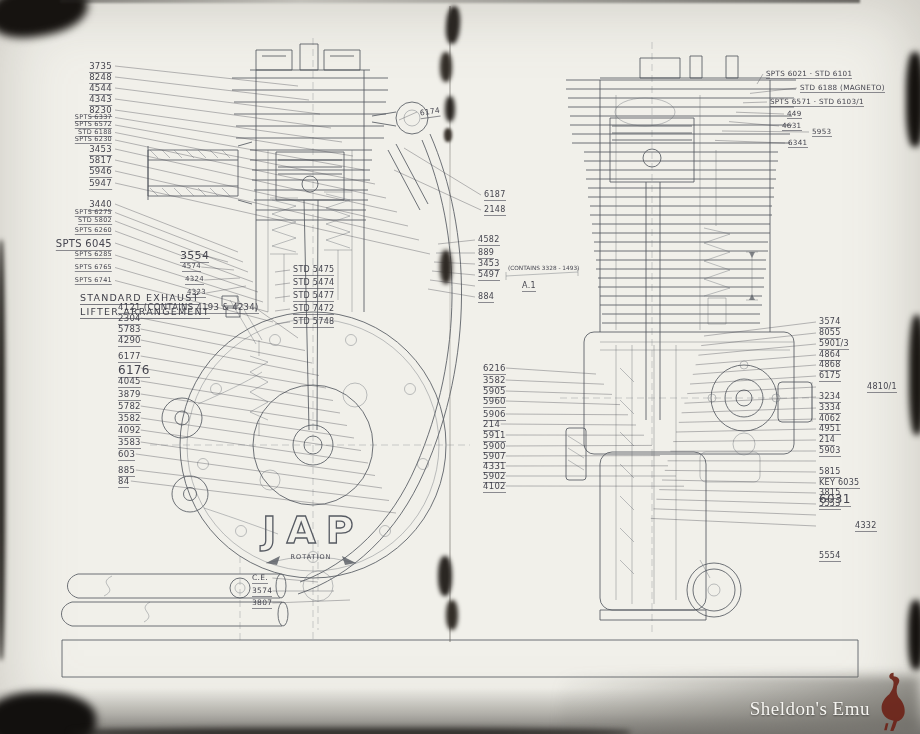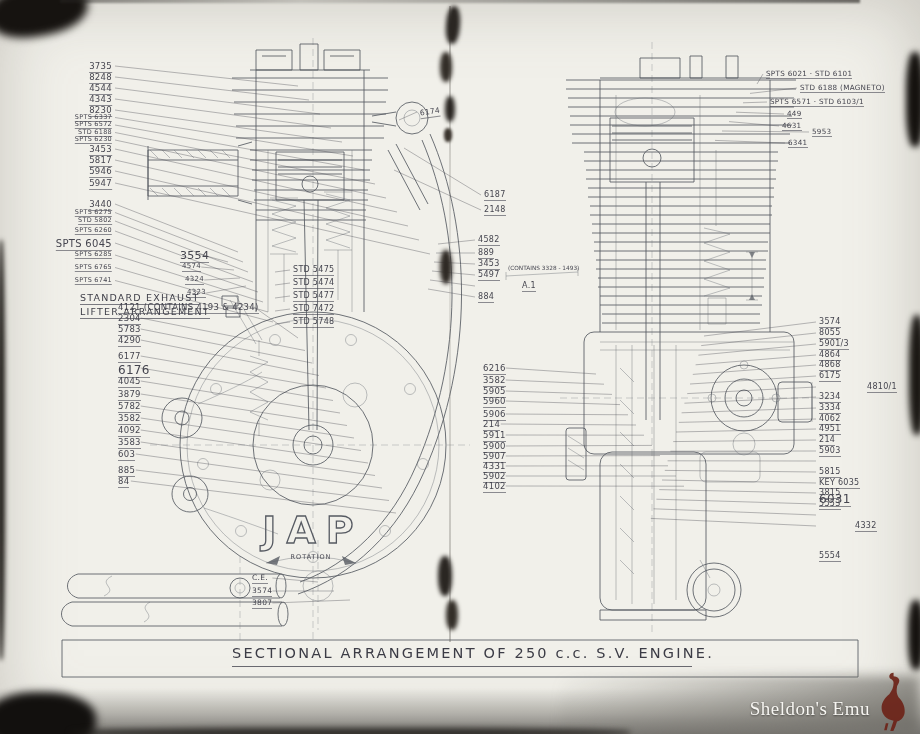--- a/index.html
+++ b/index.html
@@ -266,21 +266,20 @@
         <line x1="816" y1="504" x2="656.4" y2="499.2"></line>
         <line x1="816" y1="515" x2="653.6" y2="508.79999999999995"></line>
         <line x1="816" y1="526" x2="650.8" y2="518.4"></line>
       </g>
   </svg>
 
   <div id="labels">
     <div class="hdg" style="left:80px;top:292px;">STANDARD EXHAUST</div>
     <div class="hdg" style="left:80px;top:306px;">LIFTER ARRANGEMENT</div>
     <div class="note" style="left:508px;top:265px;">(CONTAINS 3328 - 1493)</div>
-    <div class="title">SECTIONAL ARRANGEMENT OF 250 c.c. S.V. ENGINE.</div>
   <div class="plabel r" style="left: 112px; top: 62px; font-size: 8.5px;">3735</div>
       <div class="plabel r" style="left: 112px; top: 73px; font-size: 8.5px;">8248</div>
       <div class="plabel r" style="left: 112px; top: 84px; font-size: 8.5px;">4544</div>
       <div class="plabel r" style="left: 112px; top: 95px; font-size: 8.5px;">4343</div>
       <div class="plabel r" style="left: 112px; top: 106px; font-size: 8.5px;">8230</div>
       <div class="plabel r" style="left: 112px; top: 113.5px; font-size: 6.46px;">SPTS 6337</div>
       <div class="plabel r" style="left: 112px; top: 121px; font-size: 6.46px;">SPTS 6572</div>
       <div class="plabel r" style="left: 112px; top: 128.5px; font-size: 6.46px;">STD 6188</div>
       <div class="plabel r" style="left: 112px; top: 136px; font-size: 6.46px;">SPTS 6230</div>
       <div class="plabel r" style="left: 112px; top: 145px; font-size: 8.5px;">3453</div>

